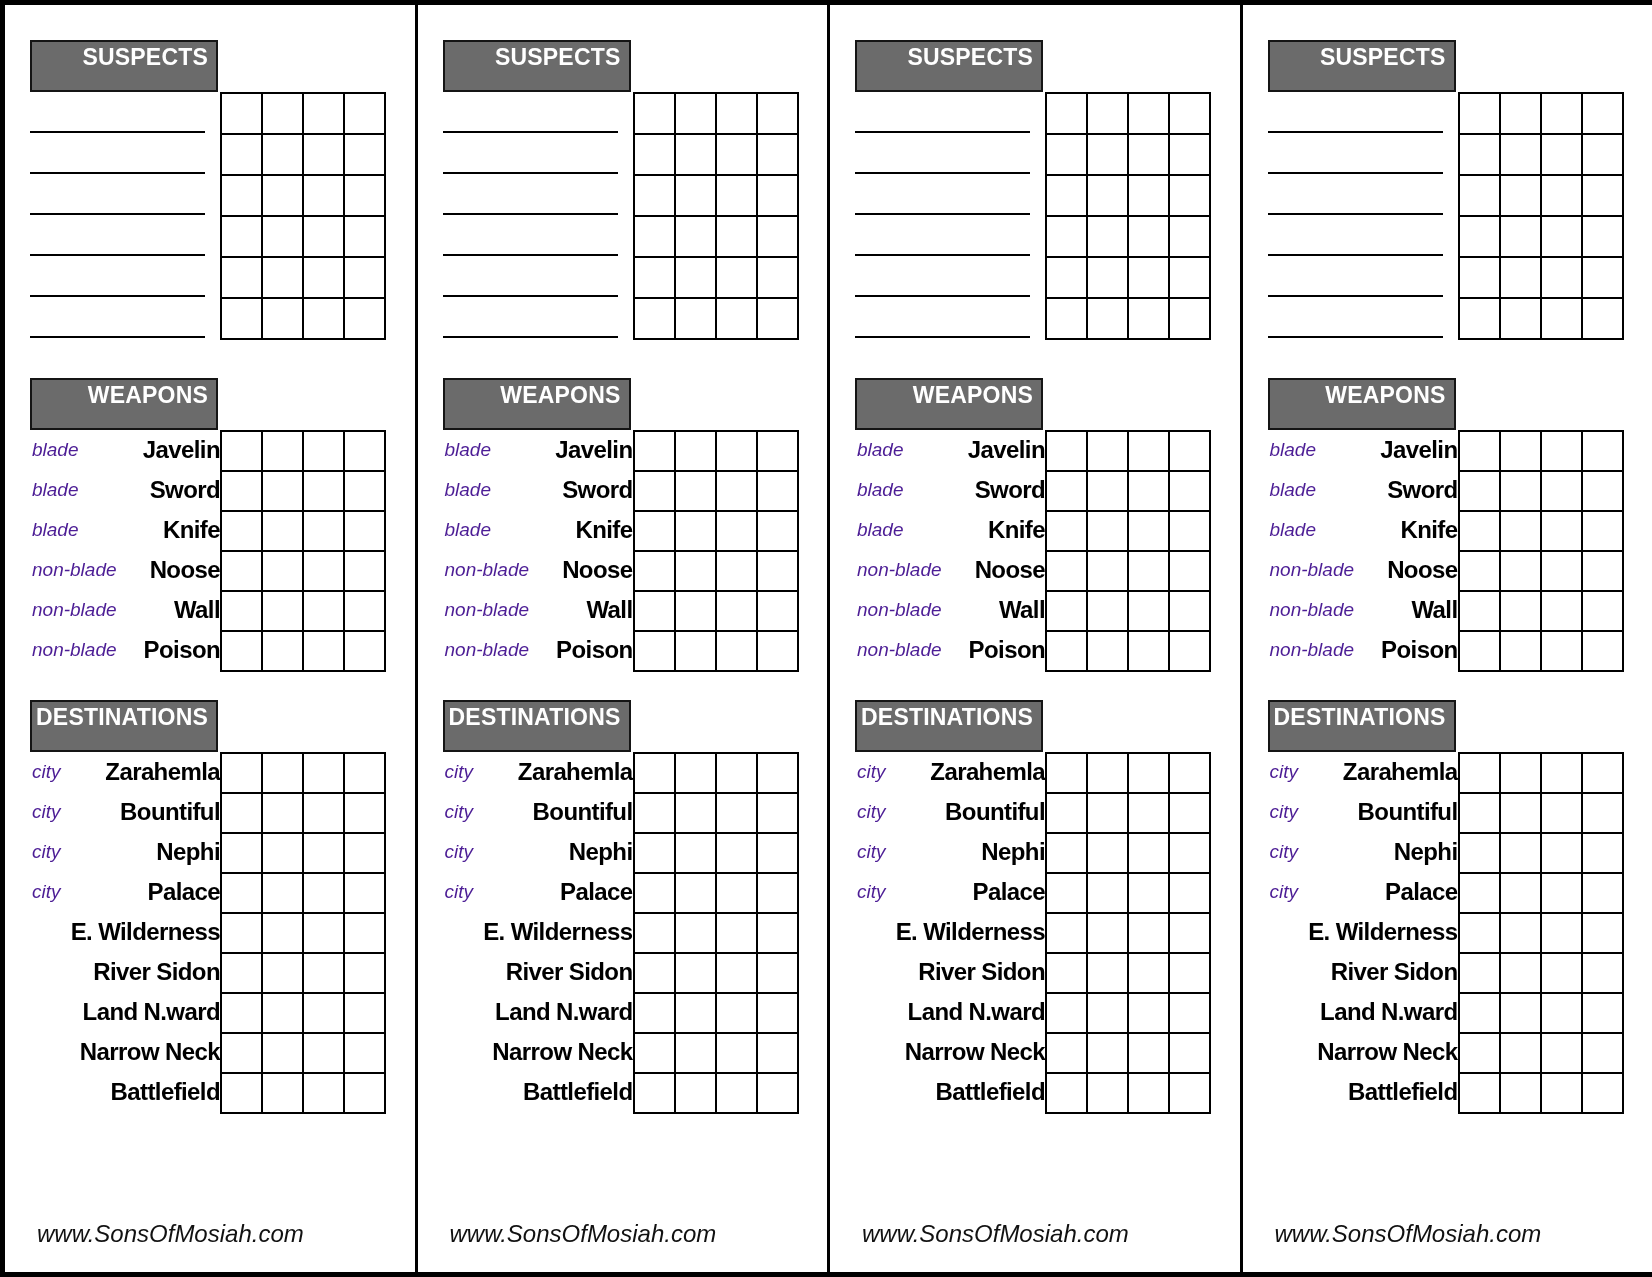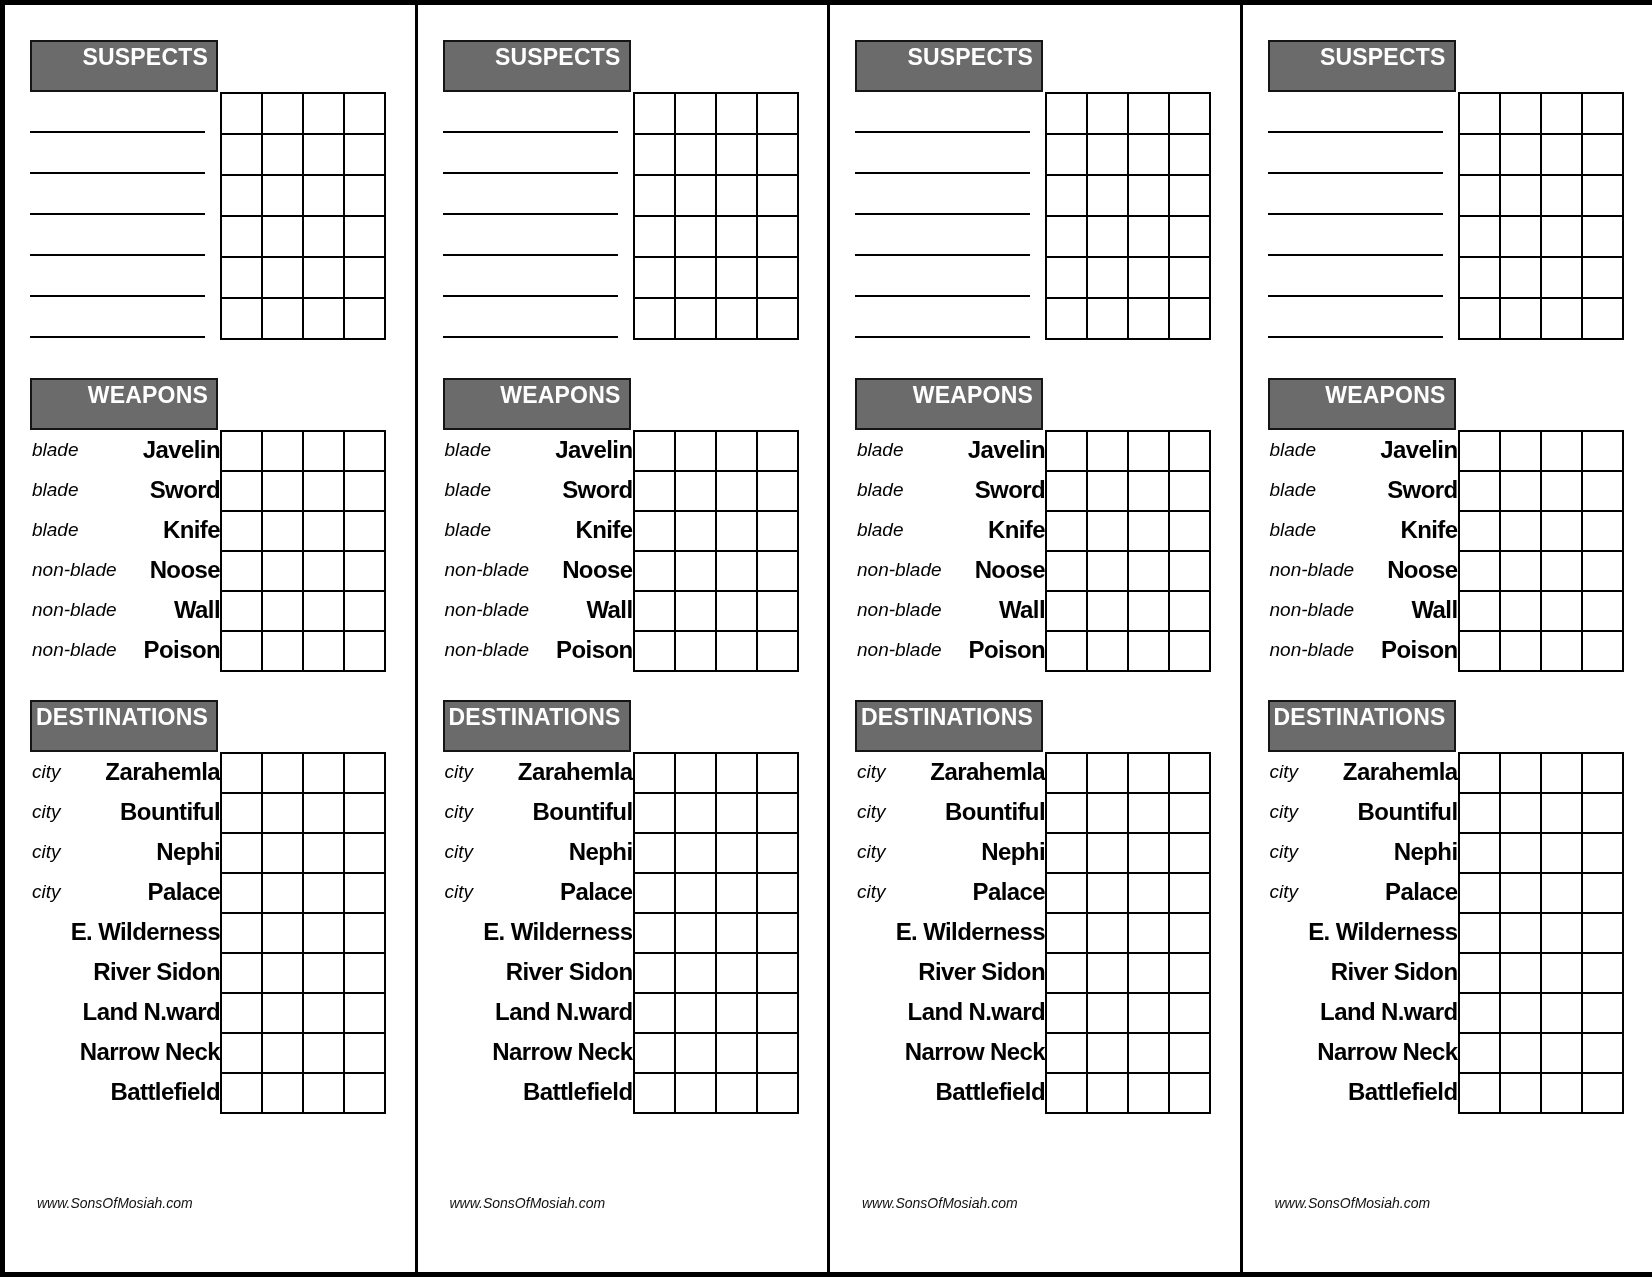--- a/index.html
+++ b/index.html
@@ -56,41 +56,41 @@
   .write-line {
     height: 41px; width: 175px;
     border-bottom: 2px solid var(--line, #000);
   }
 
   .lrow { height: 40px; display: flex; align-items: center; }
   .cat {
     font-style: italic;
     font-size: 19px;
     padding-left: 2px;
-    color: #000000;
+    color: #4c1d95;
     white-space: nowrap;
   }
   .name {
     flex: 1;
     text-align: right;
     font-weight: bold;
     font-size: 24px;
     letter-spacing: -0.6px;
     padding-right: 0;
     white-space: nowrap;
   }
 
   .sec-weapons { margin-top: 38px; }
   .sec-destinations { margin-top: 28px; }
 
   .footer {
-    margin-top: 81px;
+    margin-top: 106px;
     padding-left: 7px;
     font-style: italic;
-    font-size: 14px;
+    font-size: 24px;
     color: #111;
   }
 </style>
 </head>
 <body>
 
 <div class="sheet">
     <div class="column">
   <div class="card">
 

